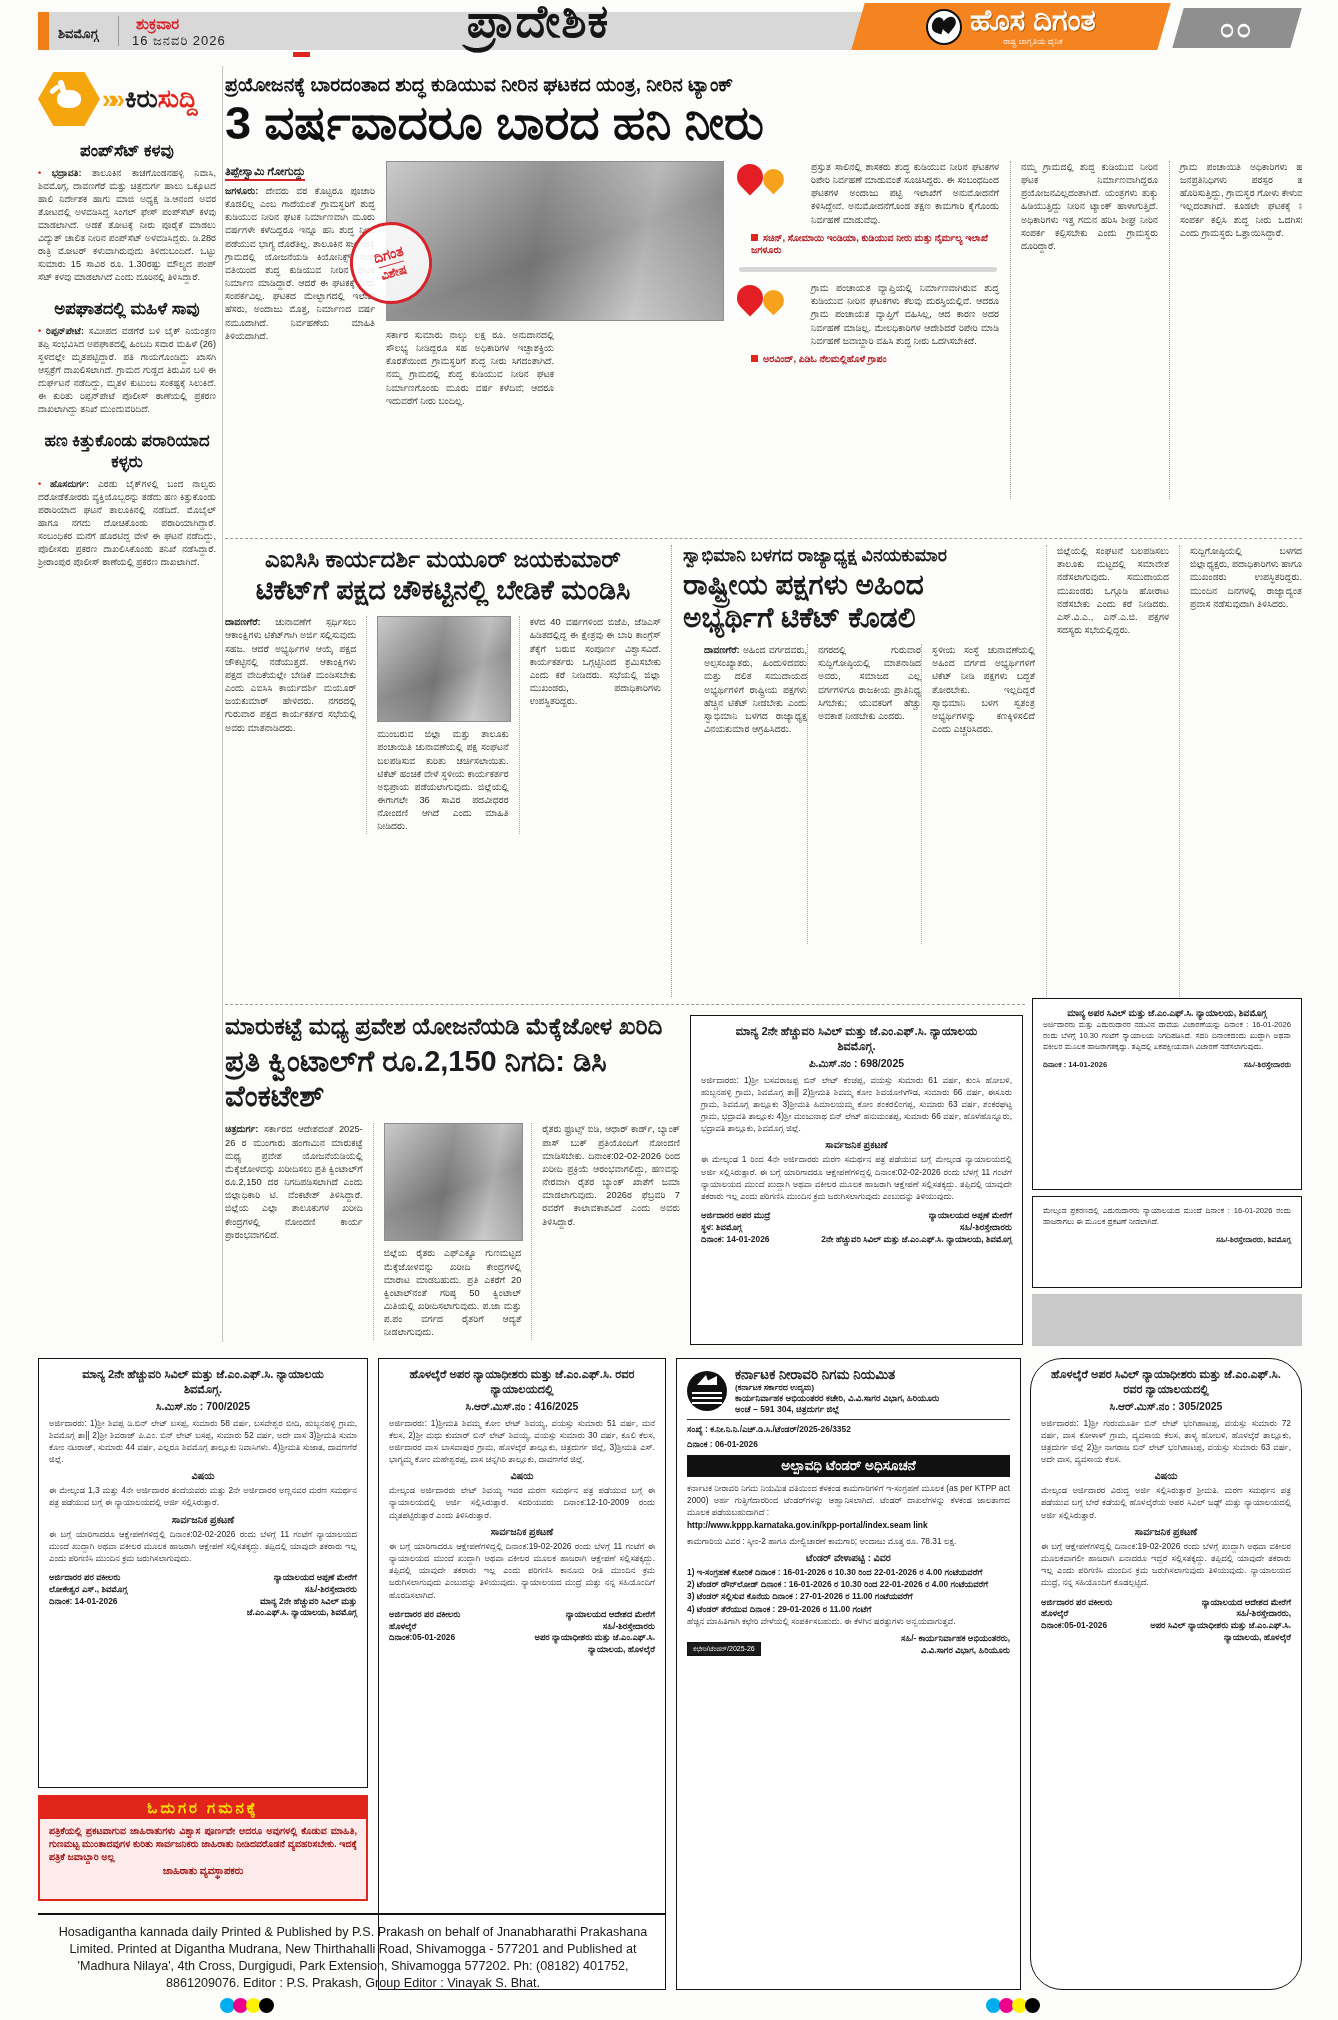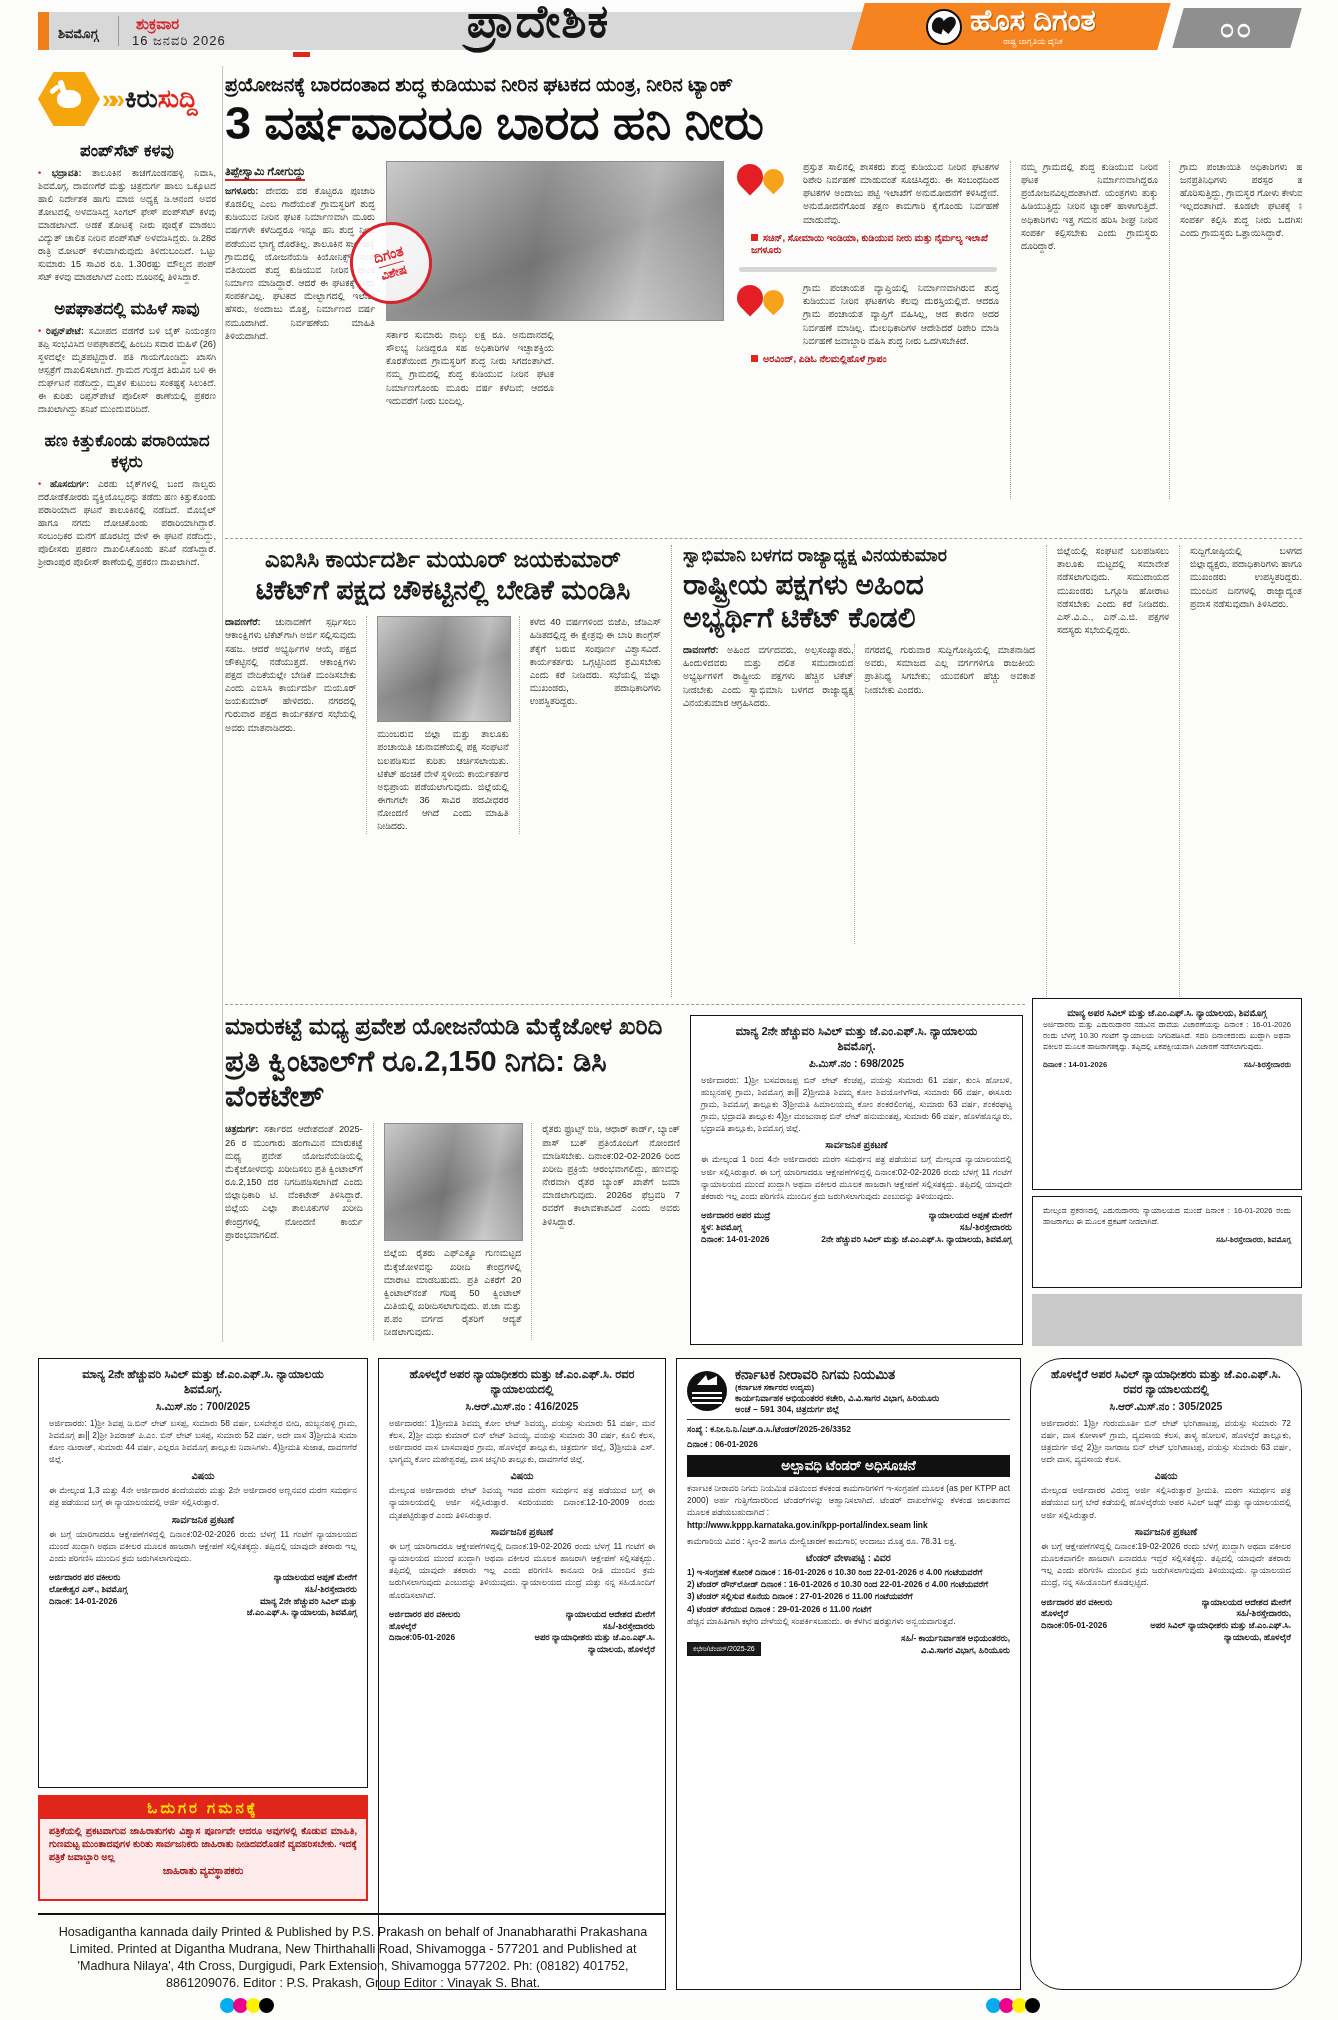--- a/index.html
+++ b/index.html
@@ -60,21 +60,21 @@
       linear-gradient(160deg,rgba(255,255,255,.25),rgba(0,0,0,.18) 55%,rgba(255,255,255,.12)),
       linear-gradient(100deg,#b9b9b9,#8d8d8d 45%,#cfcfcf 75%,#9c9c9c);
       border:1px solid #8e8e8e;}
   .mb-photo{width:336px;height:158px;flex:none;}
   .mb-mid-cols{display:flex;gap:10px;margin-top:8px;flex:1;overflow:hidden;}
   .mb-mid-cols>div{width:50%;}
   .mb-quotes{width:262px;flex:none;padding-left:4px;}
   .qicon{position:relative;width:54px;height:34px;flex:none;}
   .qicon .t1{position:absolute;width:26px;height:26px;background:#e31e24;border-radius:50% 50% 0 50%;transform:rotate(45deg);left:0;top:3px;}
   .qicon .t2{position:absolute;width:21px;height:21px;background:#f7a21b;border-radius:50% 50% 0 50%;transform:rotate(45deg);left:26px;top:8px;}
-  .quote{display:flex;gap:12px;}
+  .quote{display:flex;gap:20px;}
   .qtext{font-size:9.3px;text-align:justify;line-height:1.42;color:#202020;}
   .qattr{font-size:9.4px;font-weight:bold;color:#b5161c;margin:5px 0 0 14px;line-height:1.35;}
   .rsq{display:inline-block;width:7px;height:7px;background:#e1251b;margin-right:5px;}
   .qdiv{height:5px;background:#d6d6d6;border-radius:3px;margin:10px 2px;}
   .mb-c5,.mb-c6{width:137px;flex:none;padding-left:10px;}
   .stamp{left:350px;top:222px;width:76px;height:76px;border:3px solid #d8232a;border-radius:50%;
          background:rgba(255,255,255,.88);transform:rotate(-16deg);display:flex;flex-direction:column;
          align-items:center;justify-content:center;color:#d8232a;font-weight:900;z-index:5;}
   .stamp .s1{font-size:14px;line-height:1.05;}
   .stamp .s2{font-size:12px;line-height:1.05;border-top:1.5px solid #d8232a;margin-top:2px;padding-top:2px;}
@@ -84,21 +84,21 @@
   .h-mid1{font-size:23px;font-weight:800;text-align:center;line-height:1.25;}
   .h-mid2{font-size:27px;font-weight:900;text-align:center;line-height:1.2;}
   .cols3{display:flex;gap:10px;margin-top:10px;overflow:hidden;}
   .cols3>div{flex:1;min-width:0;}
   .cols3>div+div{border-left:1px dotted #a5a5a5;padding-left:10px;}
   .aicc-photo{width:100%;height:104px;margin-bottom:6px;}
   .ahinda{position:absolute;left:458px;top:0;width:619px;height:452px;display:flex;gap:11px;overflow:hidden;}
   .ah-left{width:352px;flex:none;}
   .ah-kicker{font-size:17.5px;font-weight:bold;text-align:left;margin-bottom:2px;}
   .ah-h{font-size:28px;font-weight:900;line-height:1.18;}
-  .ah-cols{display:flex;gap:0;margin-top:10px;height:300px;overflow:hidden;}
+  .ah-cols{display:flex;gap:0;margin-top:10px;height:300px;overflow:hidden;margin-left:21px;}
   .ah-cols>div{flex:1;min-width:0;}
   .ah-cols>div+div{border-left:1px dotted #a5a5a5;padding-left:10px;}
   .ah-right{flex:1;display:flex;gap:10px;overflow:hidden;}
   .ah-right>div{flex:1;min-width:0;border-left:1px dotted #a5a5a5;padding-left:10px;}
   
   .dc{left:225px;top:1012px;width:455px;height:335px;overflow:hidden;}
   .dc-h1{font-size:23px;font-weight:800;line-height:1.25;}
   .dc-h2{font-size:29px;font-weight:900;line-height:1.2;margin-top:3px;}
   .dc-photo{width:100%;height:116px;margin-bottom:6px;}
   .nbox{border:1.6px solid #151515;background:#fff;padding:8px 10px;overflow:hidden;box-sizing:border-box;}
@@ -259,20 +259,21 @@
     </div>
     <div class="abs dot-v" style="left:446px;top:0;height:452px;"></div>
     <div class="ahinda">
       <div class="ah-left">
         <div class="ah-kicker">ಸ್ವಾಭಿಮಾನಿ ಬಳಗದ ರಾಜ್ಯಾಧ್ಯಕ್ಷ ವಿನಯಕುಮಾರ</div>
         <div class="ah-h">ರಾಷ್ಟ್ರೀಯ ಪಕ್ಷಗಳು ಅಹಿಂದ</div>
         <div class="ah-h">ಅಭ್ಯರ್ಥಿಗೆ ಟಿಕೆಟ್ ಕೊಡಲಿ</div>
         <div class="ah-cols">
           <div class="bodytxt jtxt"><span class="dl">ದಾವಣಗೆರೆ:</span> <span>ಅಹಿಂದ ವರ್ಗದವರು, ಅಲ್ಪಸಂಖ್ಯಾತರು, ಹಿಂದುಳಿದವರು ಮತ್ತು ದಲಿತ ಸಮುದಾಯದ ಅಭ್ಯರ್ಥಿಗಳಿಗೆ ರಾಷ್ಟ್ರೀಯ ಪಕ್ಷಗಳು ಹೆಚ್ಚಿನ ಟಿಕೆಟ್ ನೀಡಬೇಕು ಎಂದು ಸ್ವಾಭಿಮಾನಿ ಬಳಗದ ರಾಜ್ಯಾಧ್ಯಕ್ಷ ವಿನಯಕುಮಾರ ಆಗ್ರಹಿಸಿದರು.</span></div>
           <div class="bodytxt jtxt">ನಗರದಲ್ಲಿ ಗುರುವಾರ ಸುದ್ದಿಗೋಷ್ಠಿಯಲ್ಲಿ ಮಾತನಾಡಿದ ಅವರು, ಸಮಾಜದ ಎಲ್ಲ ವರ್ಗಗಳಿಗೂ ರಾಜಕೀಯ ಪ್ರಾತಿನಿಧ್ಯ ಸಿಗಬೇಕು; ಯುವಕರಿಗೆ ಹೆಚ್ಚು ಅವಕಾಶ ನೀಡಬೇಕು ಎಂದರು.</div>
+          <div class="bodytxt jtxt">ಸ್ಥಳೀಯ ಸಂಸ್ಥೆ ಚುನಾವಣೆಯಲ್ಲಿ ಅಹಿಂದ ವರ್ಗದ ಅಭ್ಯರ್ಥಿಗಳಿಗೆ ಟಿಕೆಟ್ ನೀಡಿ ಪಕ್ಷಗಳು ಬದ್ಧತೆ ತೋರಬೇಕು. ಇಲ್ಲದಿದ್ದರೆ ಸ್ವಾಭಿಮಾನಿ ಬಳಗ ಸ್ವತಂತ್ರ ಅಭ್ಯರ್ಥಿಗಳನ್ನು ಕಣಕ್ಕಿಳಿಸಲಿದೆ ಎಂದು ಎಚ್ಚರಿಸಿದರು.</div>
         </div>
       </div>
       <div class="ah-right">
         <div class="bodytxt jtxt">ಜಿಲ್ಲೆಯಲ್ಲಿ ಸಂಘಟನೆ ಬಲಪಡಿಸಲು ತಾಲೂಕು ಮಟ್ಟದಲ್ಲಿ ಸಮಾವೇಶ ನಡೆಸಲಾಗುವುದು. ಸಮುದಾಯದ ಮುಖಂಡರು ಒಗ್ಗೂಡಿ ಹೋರಾಟ ನಡೆಸಬೇಕು ಎಂದು ಕರೆ ನೀಡಿದರು. ಎಸ್.ವಿ.ಎ., ಎನ್.ಎ.ಜಿ. ಪಕ್ಷಗಳ ಸದಸ್ಯರು ಸಭೆಯಲ್ಲಿದ್ದರು.</div>
         <div class="bodytxt jtxt">ಸುದ್ದಿಗೋಷ್ಠಿಯಲ್ಲಿ ಬಳಗದ ಜಿಲ್ಲಾಧ್ಯಕ್ಷರು, ಪದಾಧಿಕಾರಿಗಳು ಹಾಗೂ ಮುಖಂಡರು ಉಪಸ್ಥಿತರಿದ್ದರು. ಮುಂದಿನ ದಿನಗಳಲ್ಲಿ ರಾಜ್ಯಾದ್ಯಂತ ಪ್ರವಾಸ ನಡೆಸುವುದಾಗಿ ತಿಳಿಸಿದರು.</div>
       </div>
     </div>
   </div>
 
   <div class="abs dash-h" style="left:225px;top:1004px;width:800px;"></div>

